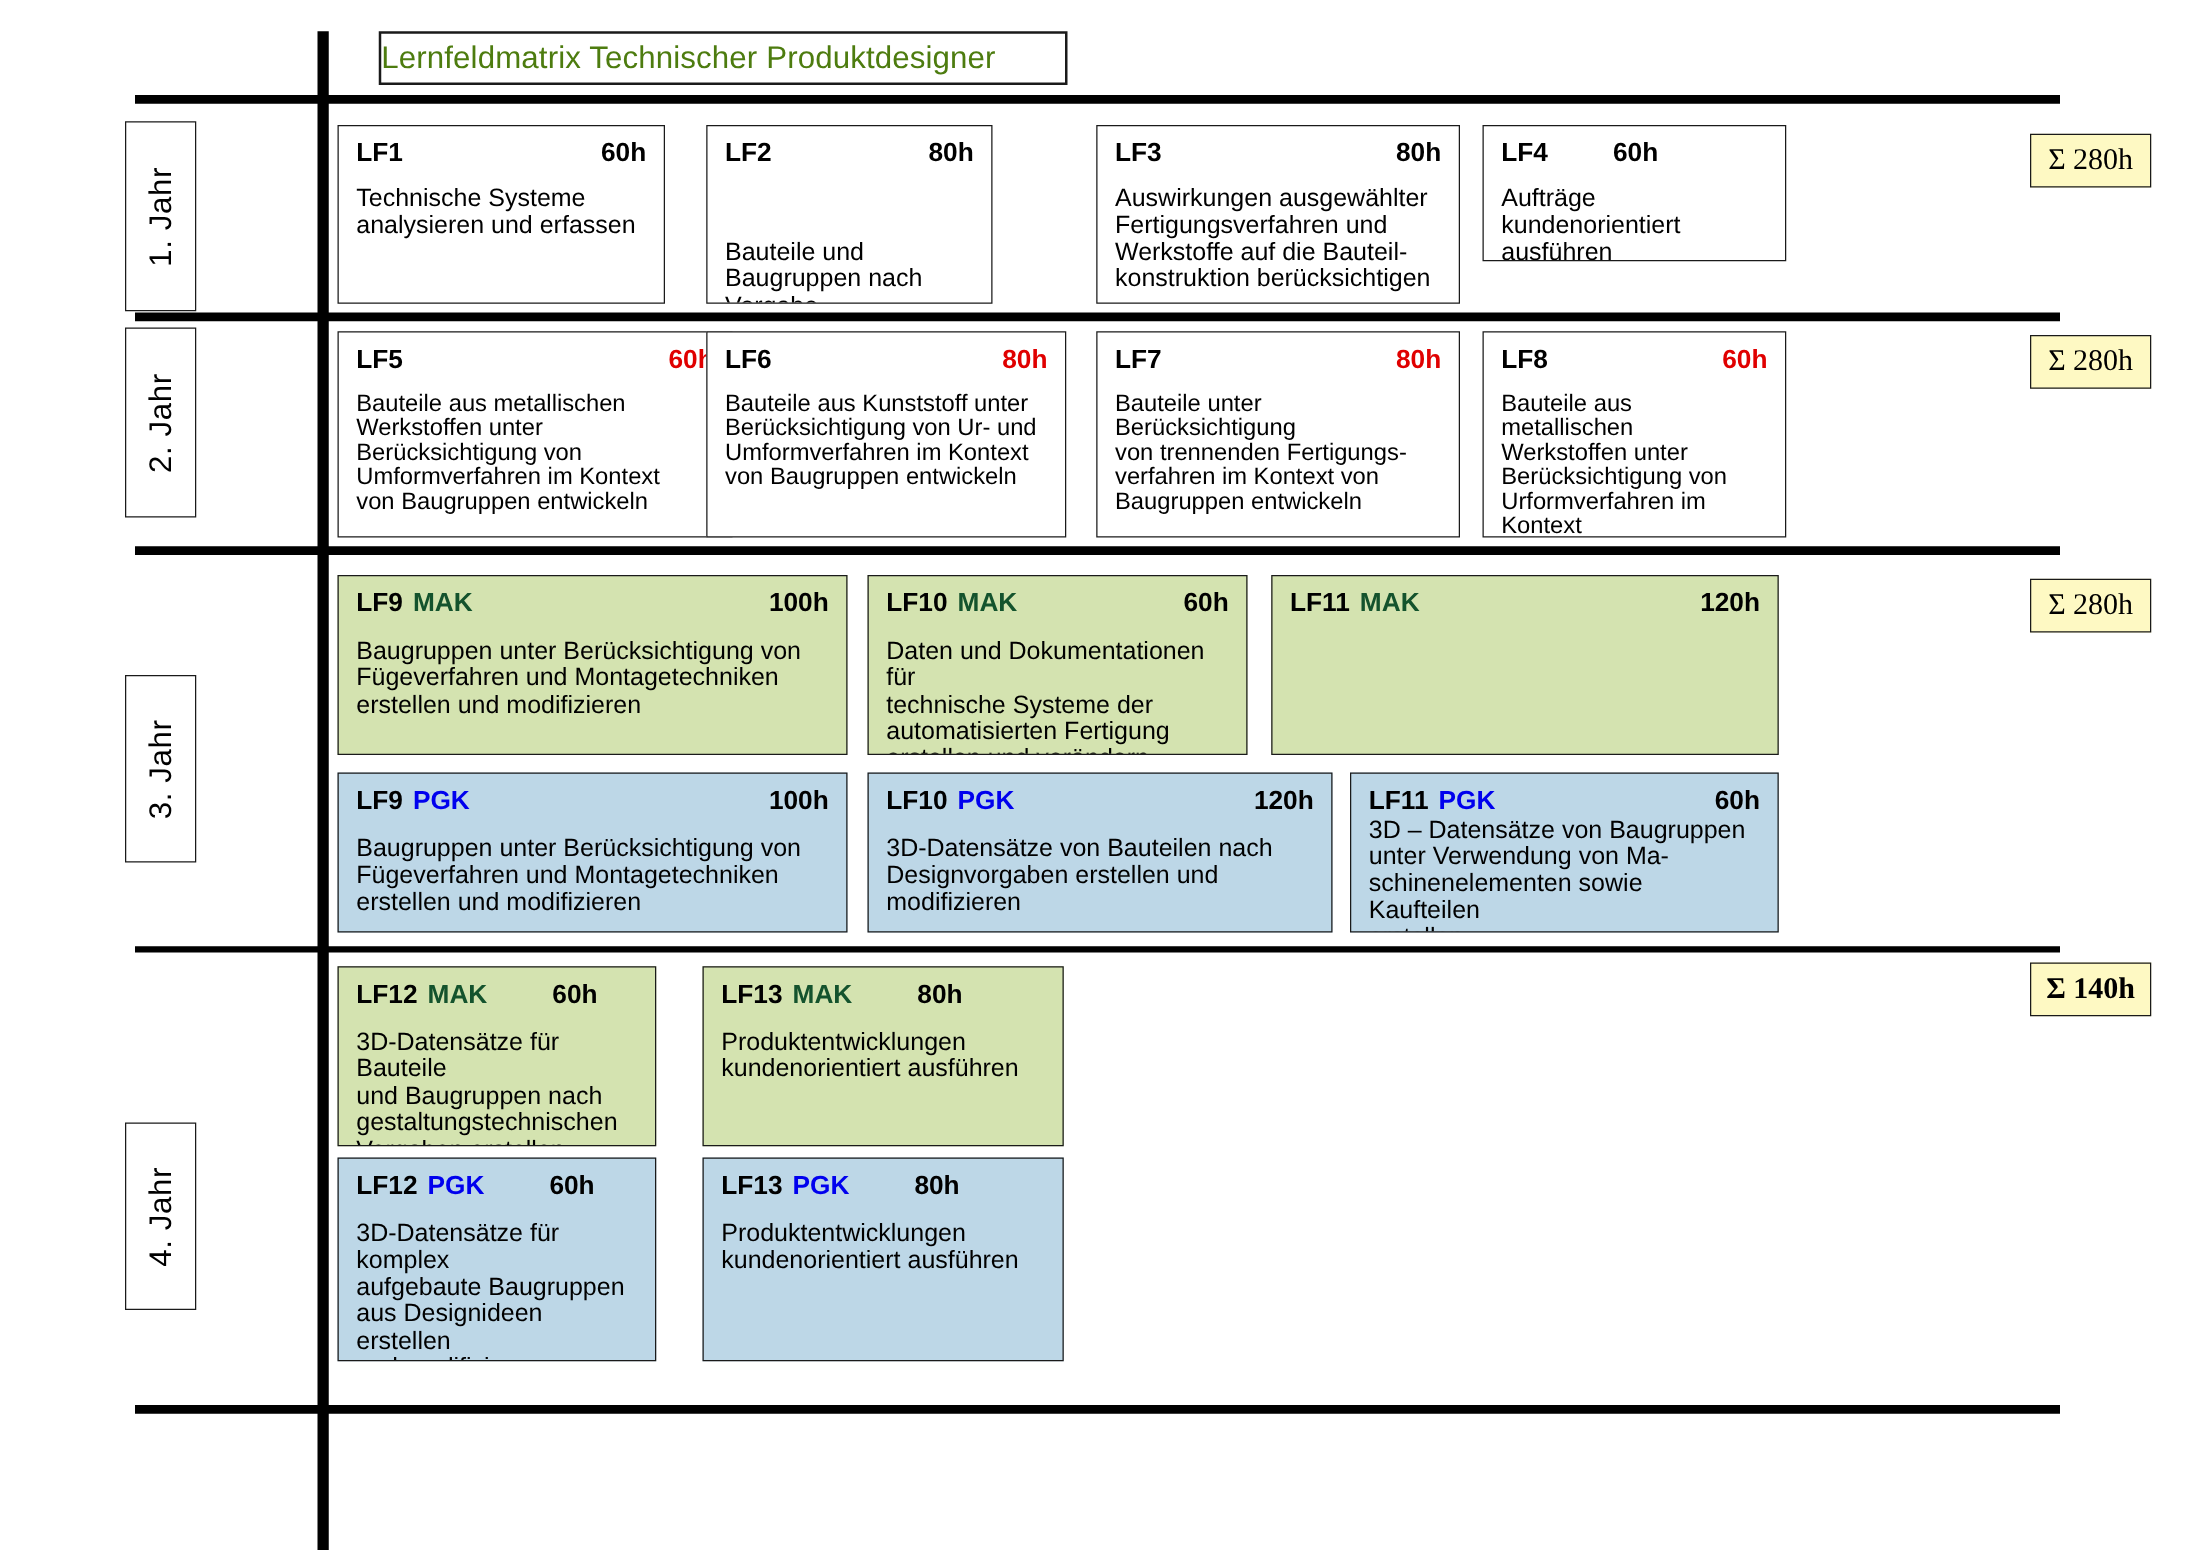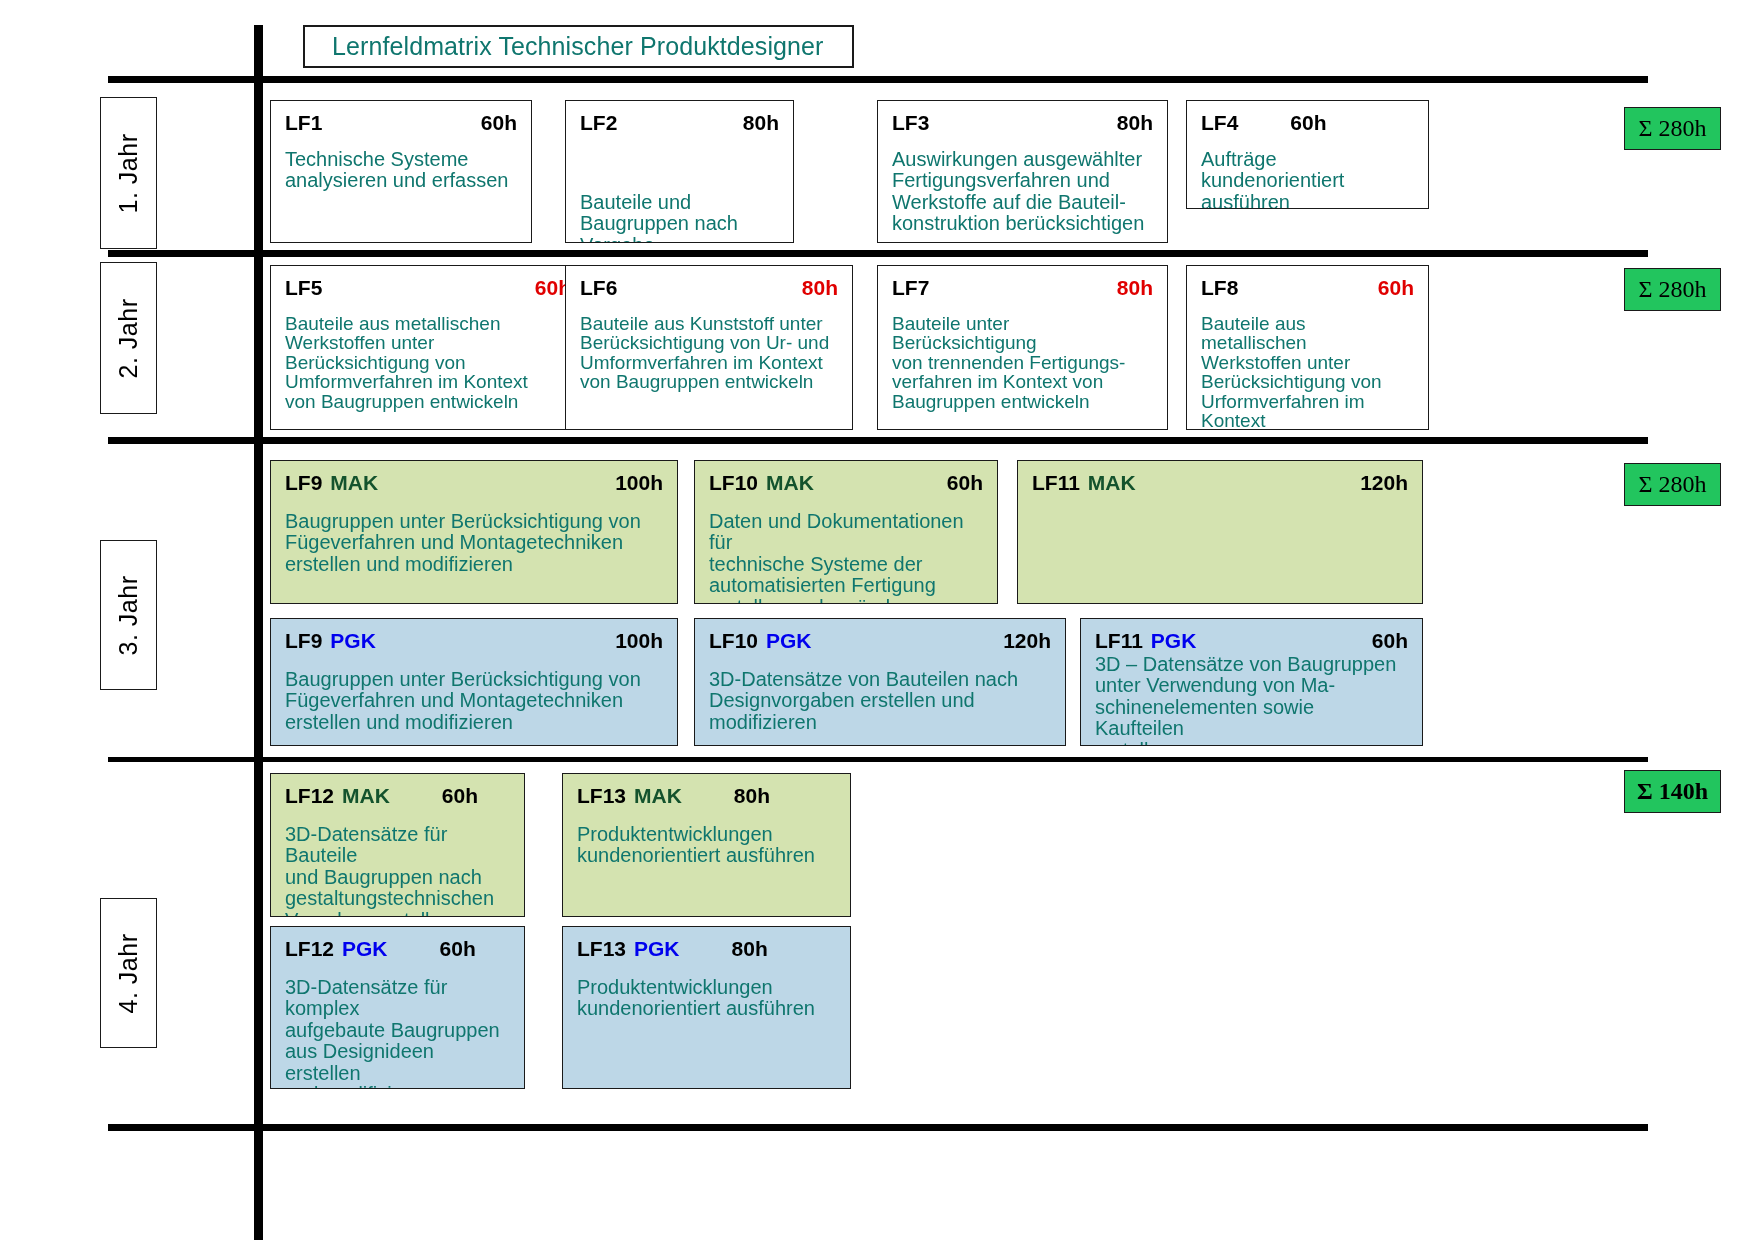--- a/index.html
+++ b/index.html
@@ -23,22 +23,22 @@
     width: 551px;
     height: 43px;
     border: 2px solid #1a1a1a;
     background: #ffffff;
     display: flex;
     align-items: center;
     box-sizing: border-box;
   }
   .title-box .title-text {
     font-size: 25px;
-    color: #0f766e;
-    padding-left: 27px;
+    color: #4d7c0f;
+    padding-left: 0;
     white-space: nowrap;
     letter-spacing: 0.1px;
   }
 
   
   .hrule {
     position: absolute;
     left: 108px;
     width: 1540px;
     height: 7px;
@@ -72,21 +72,21 @@
     color: #000;
     letter-spacing: 0.5px;
   }
 
   
   .sum-box {
     position: absolute;
     width: 97px;
     height: 43px;
     border: 1.8px solid #1a1a1a;
-    background: #22c55e;
+    background: #fef9c3;
     box-sizing: border-box;
     display: flex;
     align-items: center;
     justify-content: center;
     font-family: "Liberation Serif", serif;
     font-size: 24px;
     color: #000;
   }
 
   
@@ -121,21 +121,21 @@
   .lf .hdr .hours.red { color: #e00000; }
   
   .lf .hdr.fixedgap .spacer { flex: 0 0 auto; width: 52px; }
 
   .lf .body {
     position: absolute;
     left: 0; right: 0;
     padding: 0 14px;
     font-size: 20px;
     line-height: 1.07;
-    color: #0f766e;
+    color: #000000;
     white-space: pre-line;
   }
   .lf .body.small { font-size: 19px; line-height: 1.02; }
 </style>
 </head>
 <body>
 
 <div class="title-box">
   <span class="title-text">Lernfeldmatrix Technischer Produktdesigner</span>
 </div>

